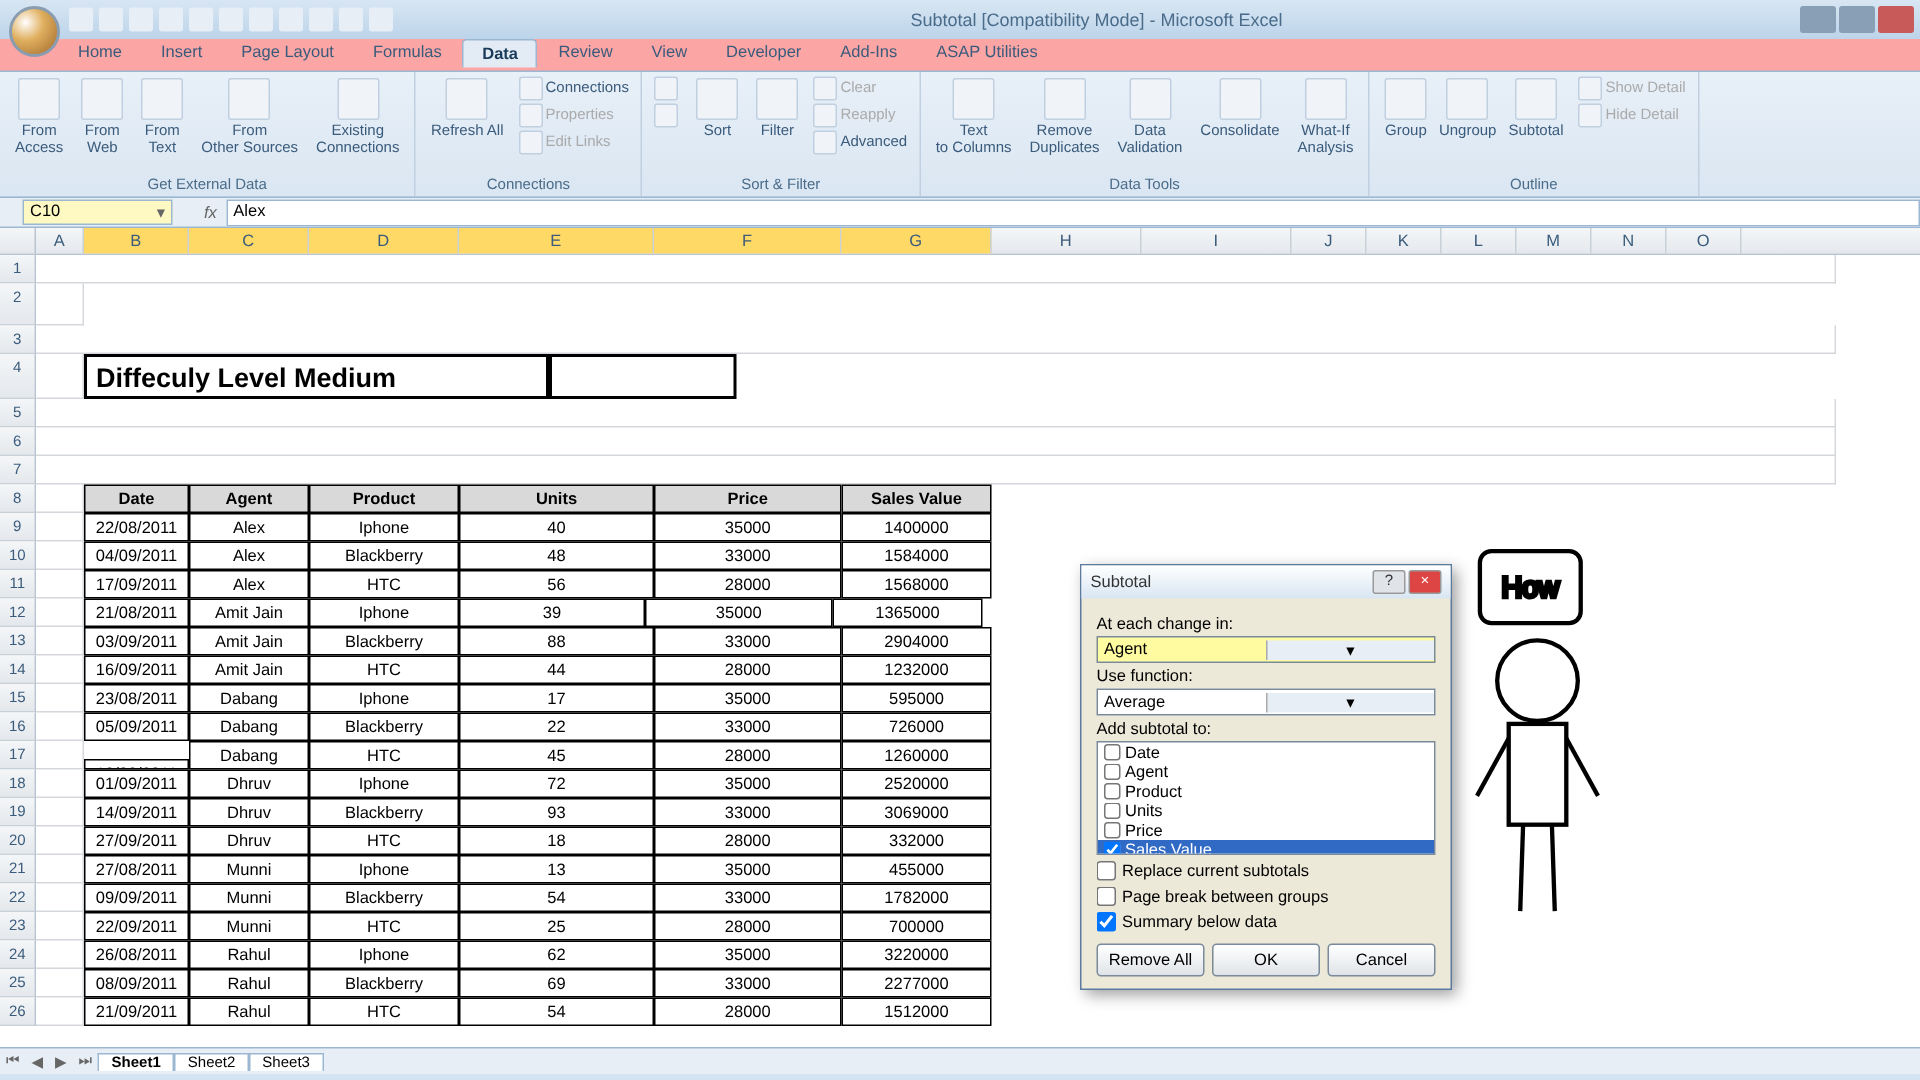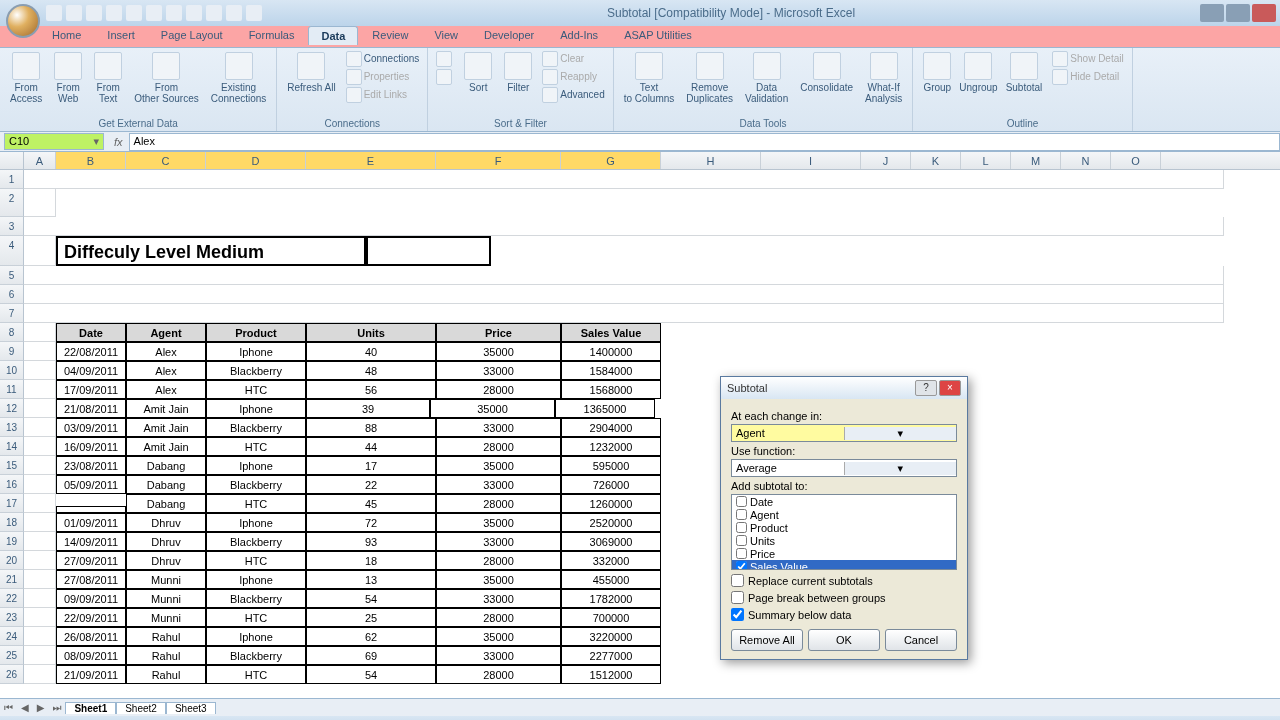--- a/index.html
+++ b/index.html
@@ -26,21 +26,21 @@
 .rgroup .items { flex: 1; display: flex; align-items: flex-start; gap: 4px; }
 .rgroup .lbl { text-align: center; color: #4a6c8a; font-size: 10px; padding-top: 2px; }
 .ritem { text-align: center; padding: 2px 4px; color: #3a5b7b; font-size: 10px; cursor: pointer; }
 .ritem .ico { width: 28px; height: 28px; margin: 0 auto 2px; background: #f0f4f8; border: 1px solid #c0d0e0; border-radius: 2px; }
 .ritem.sm .ico { width: 16px; height: 16px; display: inline-block; margin: 0 2px 0 0; vertical-align: middle; }
 .ritem.sm { display: block; text-align: left; padding: 1px 2px; white-space: nowrap; }
 .rcol { display: flex; flex-direction: column; }
 
 
 .fbar { height: 20px; background: #e8eef5; display: flex; align-items: center; border-bottom: 1px solid #9bb7d1; }
-.namebox { width: 100px; border: 1px solid #9bb7d1; background: #bef264; padding: 1px 4px; margin: 0 4px; font-size: 11px; }
+.namebox { width: 100px; border: 1px solid #9bb7d1; background: #fef9c3; padding: 1px 4px; margin: 0 15px; font-size: 11px; }
 .namebox .arr { float: right; color: #666; }
 .fx { padding: 0 6px; font-style: italic; color: #666; }
 .formula-input { flex: 1; background: #fff; border: 1px solid #9bb7d1; padding: 1px 4px; height: 18px; }
 
 
 .gridwrap { position: relative; background: #fff; height: 546px; }
 .colhdr { display: flex; height: 18px; background: linear-gradient(#f4f6f8, #e4e8ec); border-bottom: 1px solid #b8c4d0; }
 .colhdr .corner { width: 24px; border-right: 1px solid #b8c4d0; }
 .colhdr .ch { border-right: 1px solid #c8d0d8; text-align: center; line-height: 18px; color: #3a5b7b; font-size: 11px; }
 .colhdr .ch.sel { background: #ffd966; }
@@ -502,20 +502,34 @@
           <span>Summary below data</span>
         </div>
       <div class="dlg-btns">
         <button>Remove All</button>
         <button>OK</button>
         <button>Cancel</button>
       </div>
     </div>
   </div>
 
+  <div class="cartoon">
+    <svg viewBox="0 0 100 290">
+        <g stroke="#000" stroke-width="3" fill="#fff">
+      <rect x="10" y="10" width="70" height="50" rx="8"></rect>
+      <text x="45" y="42" text-anchor="middle" font-size="20" font-family="cursive" fill="#000">How</text>
+      <circle cx="50" cy="100" r="28"></circle>
+      <rect x="30" y="130" width="40" height="70"></rect>
+      <line x1="30" y1="140" x2="8" y2="180"></line>
+      <line x1="70" y1="140" x2="92" y2="180"></line>
+      <line x1="40" y1="200" x2="38" y2="260"></line>
+      <line x1="60" y1="200" x2="62" y2="260"></line>
+    </g>
+      </svg>
+  </div>
 </div>
 
 <div class="sheettabs">
   <span class="nav">⏮</span>
   <span class="nav">◀</span>
   <span class="nav">▶</span>
   <span class="nav">⏭</span>
   <span id="sheets" style="display:flex">
       <span class="st active">Sheet1</span>
       <span class="st">Sheet2</span>

